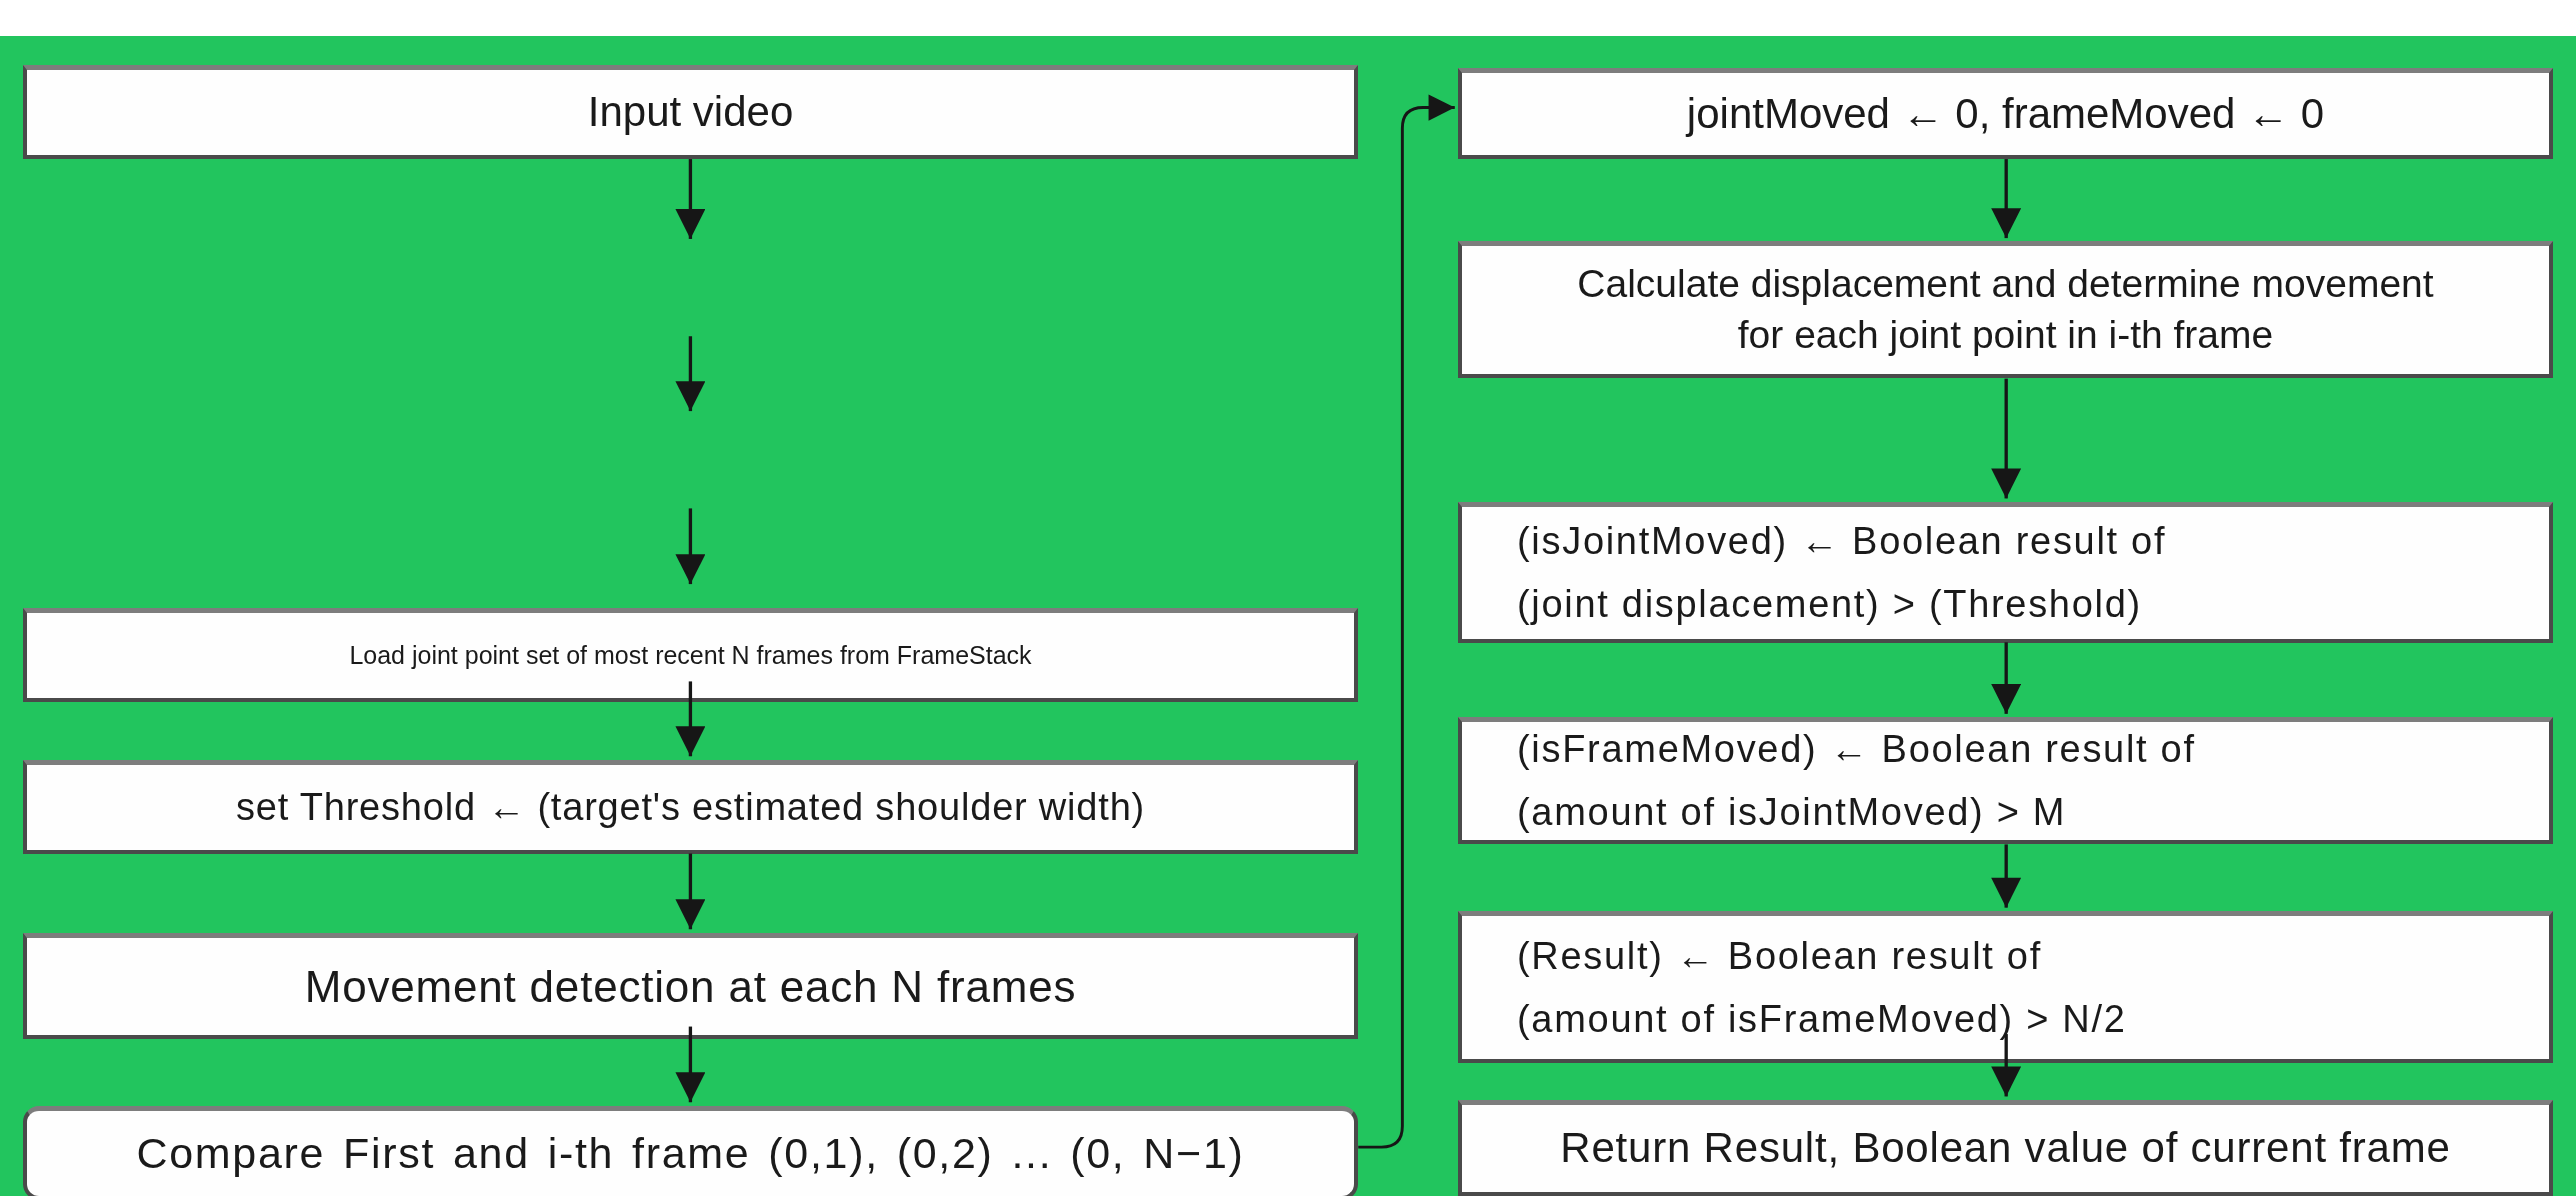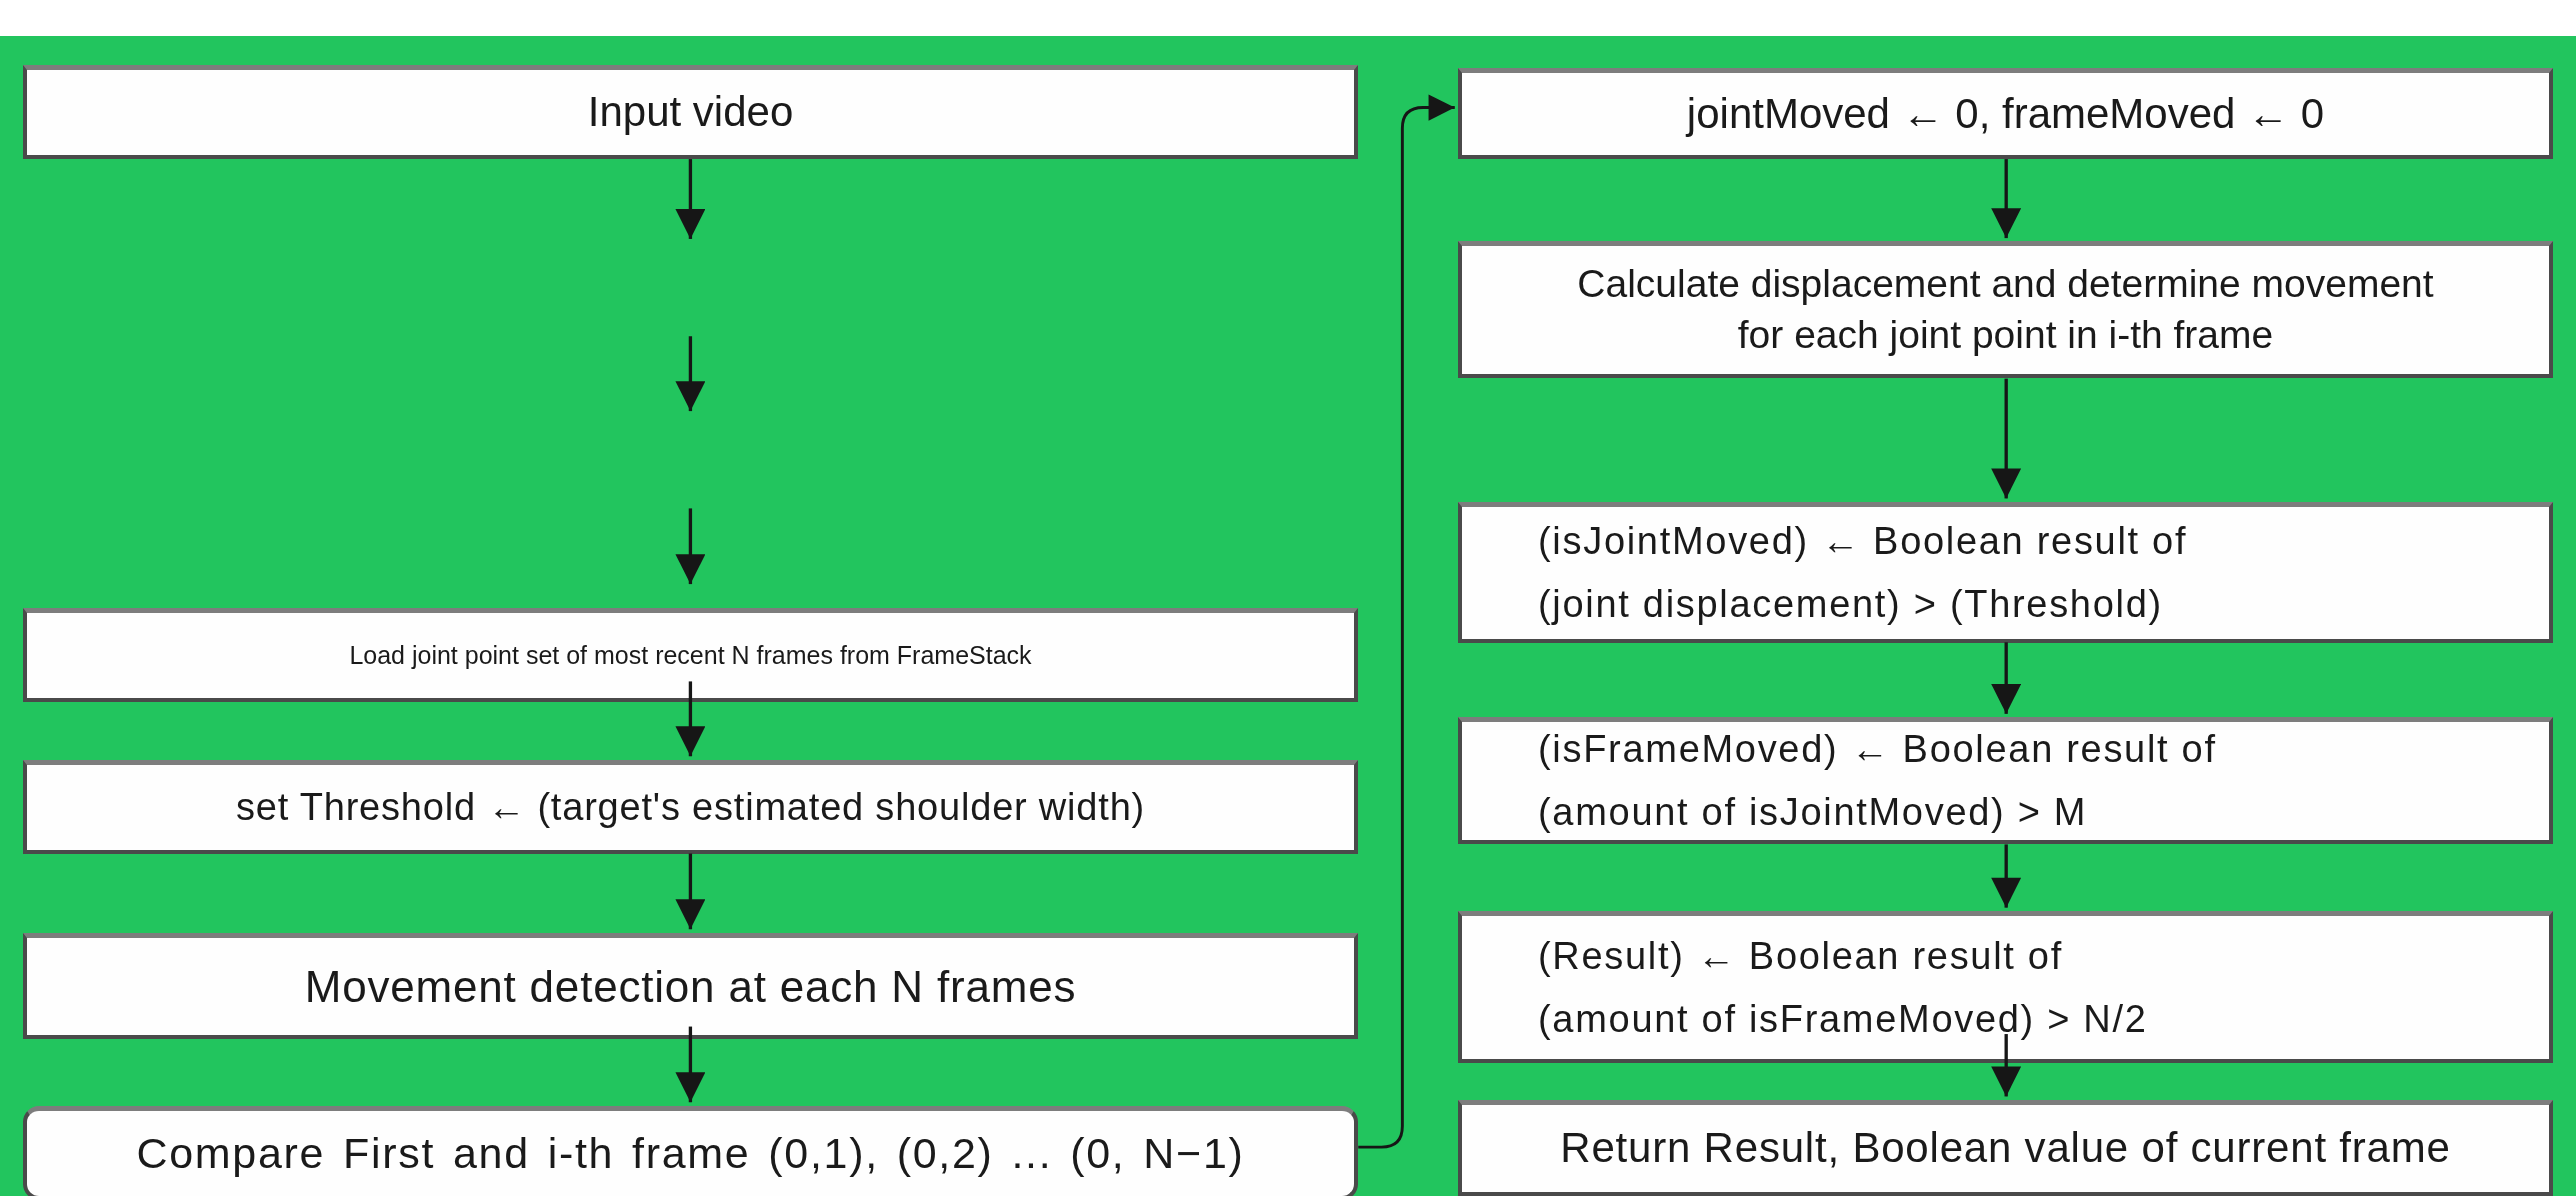--- a/index.html
+++ b/index.html
@@ -47,21 +47,21 @@
   .r1 { top: 32px;   height: 91px; font-size: 42px; }
   .r2 { top: 205px;  height: 137px; font-size: 39px; line-height: 1.3; }
   .r3 { top: 466px;  height: 141px; }
   .r4 { top: 681px;  height: 127px; }
   .r5 { top: 875px; height: 152px; }
   .r6 { top: 1064px; height: 96px; font-size: 42px; letter-spacing: 0.8px; }
 
   .leftalign {
     align-items: flex-start;
     text-align: left;
-    padding-left: 76px;
+    padding-left: 55px;
     font-size: 38px;
     line-height: 1.65;
     letter-spacing: 1.7px;
   }
   .line { display: block; }
 
   #arrow-layer {
     position: absolute;
     left: 0; top: 0;
     width: 2576px;

